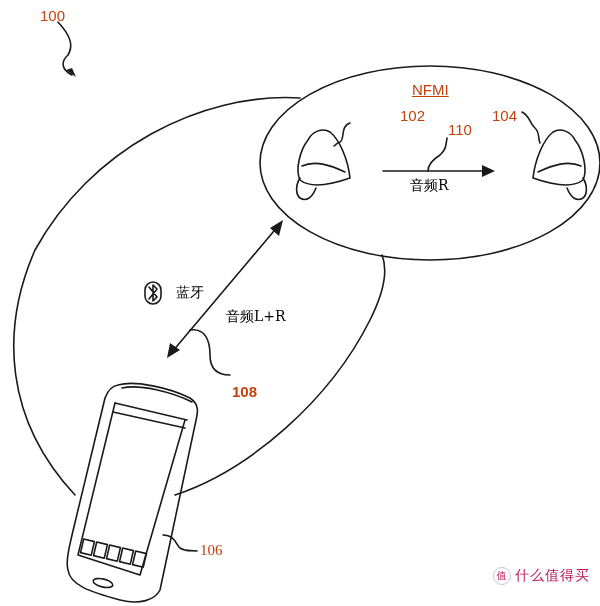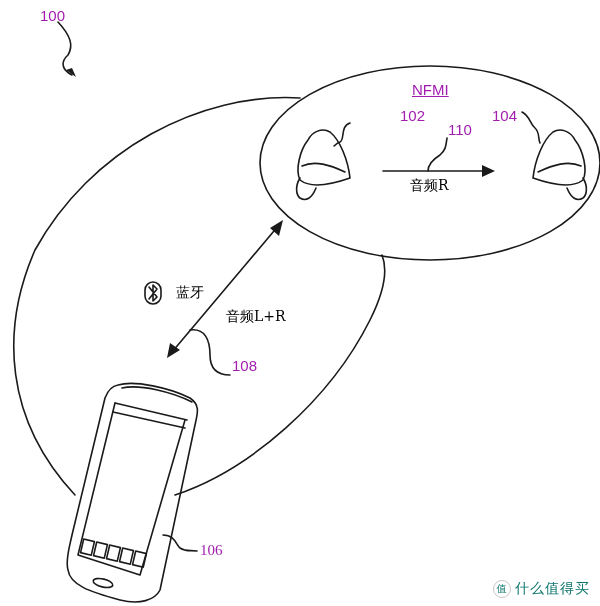--- a/index.html
+++ b/index.html
@@ -1,21 +1,21 @@
 <!DOCTYPE html>
 <html><head>
 <meta charset="utf-8">
 <style>
   html, body { margin:0; padding:0; background:#ffffff; }
   body { width:600px; height:606px; position:relative; overflow:hidden;
          font-family:"Liberation Sans", sans-serif; color:#222; }
   svg { position:absolute; left:0; top:0; }
-  .lbl { position:absolute; font-family:"Liberation Sans", sans-serif; font-size:15px; color:#a21caf; white-space:nowrap; line-height:1; }
+  .lbl { position:absolute; font-family:"Liberation Sans", sans-serif; font-size:15px; color:#c2410c; white-space:nowrap; line-height:1; }
   .cn { font-family:"DejaVu Serif", serif; font-size:14px; color:#000000; }
-  .wm { position:absolute; right:10px; bottom:8px; font-family:"DejaVu Sans", sans-serif; font-size:14px; color:#0f766e; letter-spacing:1px; }
+  .wm { position:absolute; right:10px; bottom:21px; font-family:"DejaVu Sans", sans-serif; font-size:14px; color:#be185d; letter-spacing:1px; }
   .wm .circ { display:inline-block; width:16px; height:16px; border:1.5px solid #c8c8c8; border-radius:50%; font-size:10px; text-align:center; line-height:16px; margin-right:4px; vertical-align:middle; }
 </style>
 </head>
 <body>
 
 <svg width="600" height="606" viewBox="0 0 600 606">
   <g fill="none" stroke="#1a1a1a" stroke-width="1.6" stroke-linecap="round" stroke-linejoin="round">
 
     <path d="M58,22 C70,35 74,45 68,55 C60,62 62,70 72,75"></path>
 
@@ -71,18 +71,18 @@
 </svg>
 
 <div class="lbl" style="left:40px;top:8px;">100</div>
 <div class="lbl" style="left:412px;top:82px;text-decoration:underline;">NFMI</div>
 <div class="lbl" style="left:368px;top:108px;margin-left:32px;">102</div>
 <div class="lbl" style="left:492px;top:108px;">104</div>
 <div class="lbl" style="left:436px;top:122px;margin-left:12px;">110</div>
 <div class="lbl cn" style="left:410px;top:178px;">音频R</div>
 <div class="lbl cn" style="left:176px;top:285px;">蓝牙</div>
 <div class="lbl cn" style="left:226px;top:309px;">音频L+R</div>
-<div class="lbl" style="left:232px;top:358px;">108</div>
+<div class="lbl" style="left:232px;top:384px;font-weight:bold;">108</div>
 <div class="lbl" style="left:200px;top:543px;font-family:Liberation Serif, serif;">106</div>
 
 <div class="wm">
   <span class="circ">值</span><span>什么值得买</span>
 </div>
 
 </body></html>

